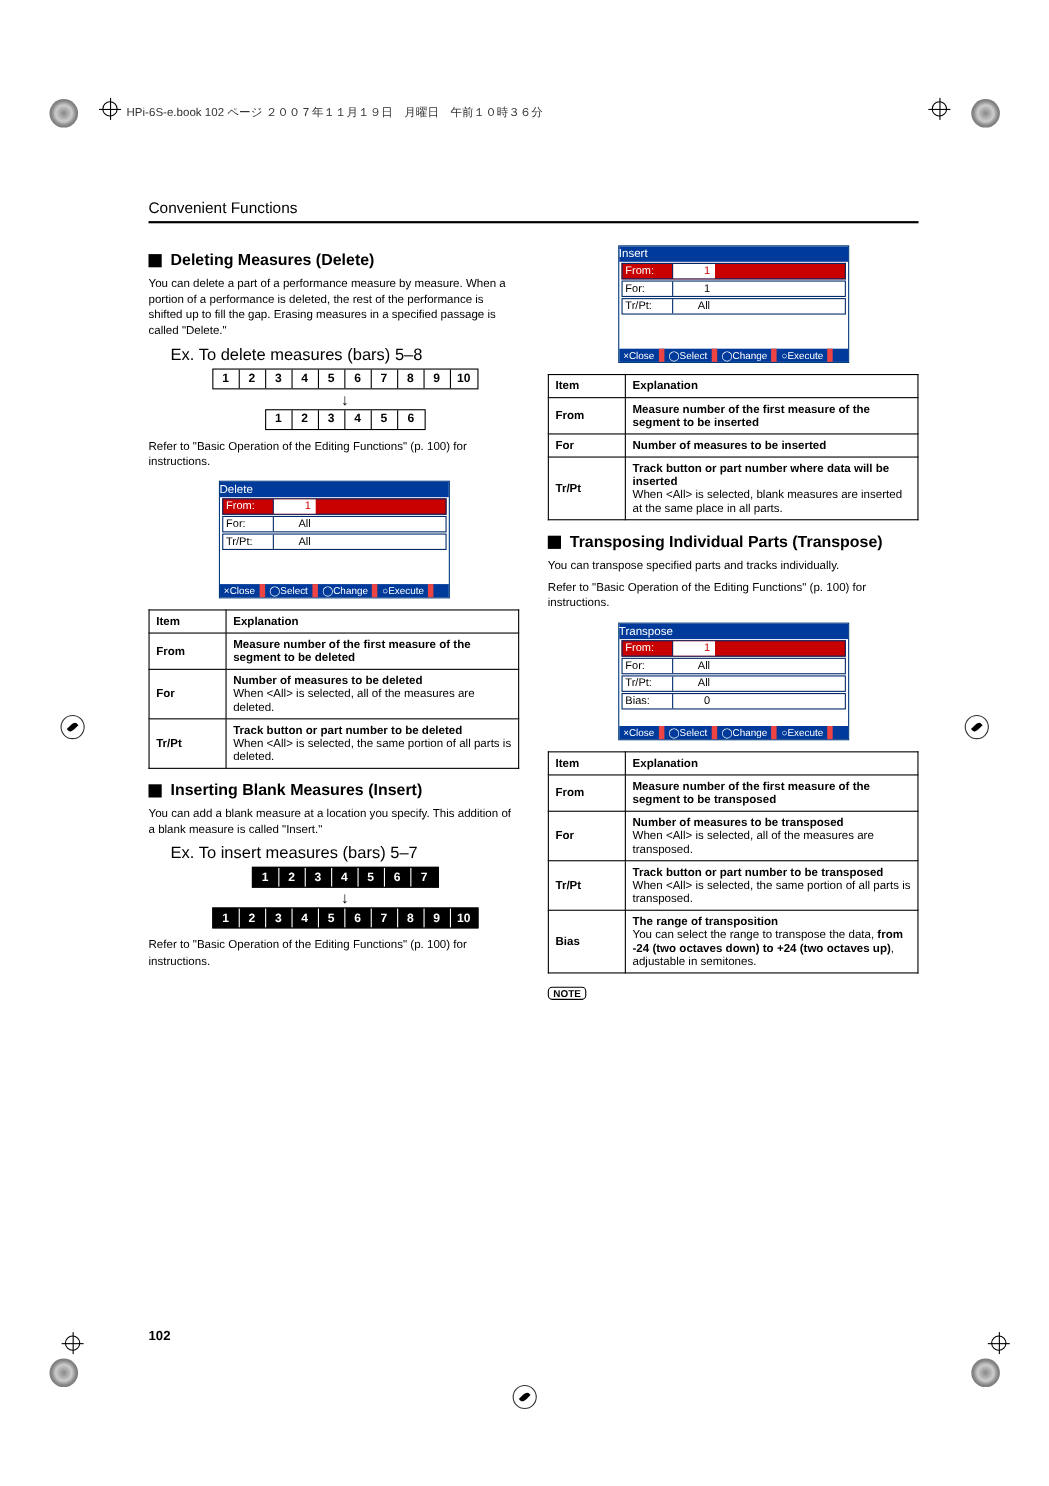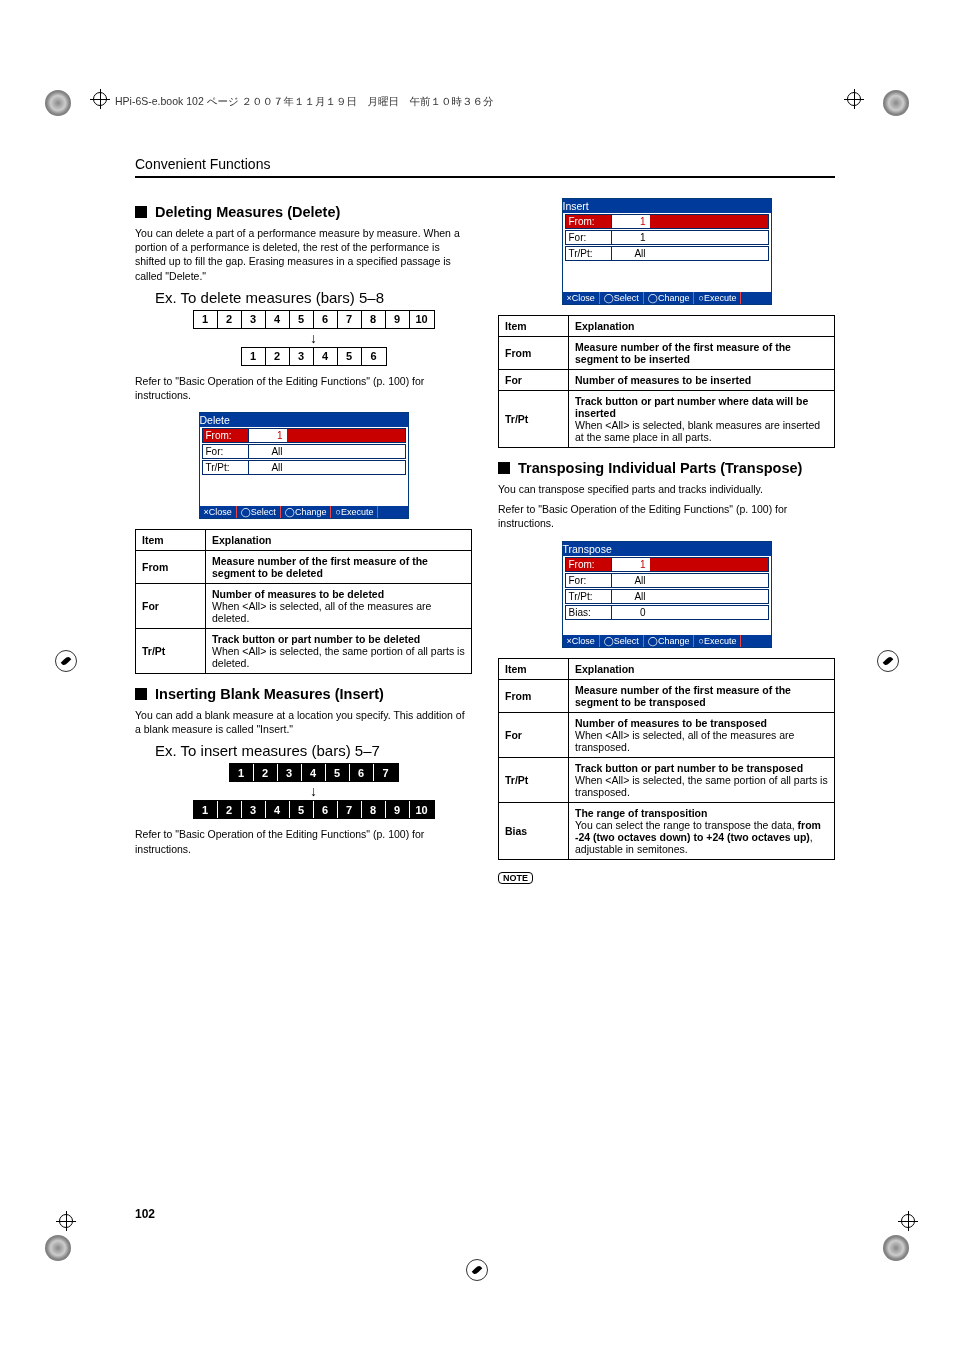--- a/index.html
+++ b/index.html
@@ -20,21 +20,21 @@
   .cross::before { width:20px; height:1px; top:10px; left:0; }
   .cross::after { width:1px; height:20px; top:0; left:10px; }
   .cross-circle { position:absolute; width:14px; height:14px; border:1px solid #000; border-radius:50%; top:3px; left:3px; }
   .reg-tl { top:89px; left:90px; }
   .reg-tr { top:89px; right:110px; }
   .reg-bl { bottom:140px; left:56px; }
   .reg-br { bottom:140px; right:56px; }
 
   .header-bar { position:absolute; top:95px; left:115px; font-size:10.5px; color:#333; }
 
-  .page { position: absolute; top: 156px; left: 135px; width: 700px; }
+  .page { position: absolute; top: 181px; left: 135px; width: 700px; }
   .chapter { font-size: 14px; font-weight: 400; margin-bottom: 4px; }
   .rule { border: none; border-top: 2px solid #000; margin-bottom: 20px; }
   .columns { display: flex; gap: 26px; }
   .col { width: 337px; }
   .section-title { font-size: 14.5px; font-weight: 700; margin: 6px 0 6px 0; display: flex; align-items: center; }
   .section-title .sq { display:inline-block; width:12px; height:12px; background:#000; margin-right:8px; }
   .body-text { font-size: 10.5px; line-height: 1.35; margin-bottom: 6px; }
   .caption { font-size: 15px; margin: 6px 0 4px 20px; }
   .ref-text { font-size: 10.5px; line-height:1.35; margin: 6px 0 10px 0; }
 
@@ -49,21 +49,21 @@
 
   
   .panel { width: 210px; margin: 0 auto 10px auto; border:1px solid #003a7a; position:relative; font-size:10px; }
   .panel-title { background:#003a9a; color:#fff; text-align:left; font-size:10.5px; padding:1px 0; }
   .panel-row { display:flex; border:1px solid #002a6a; margin:1px 2px; font-size:10px; }
   .panel-row .lbl { width:46px; padding:1px 3px; border-right:1px solid #002a6a; }
   .panel-row .val { width:38px; text-align:right; padding:1px 4px; }
   .panel-row.sel { background:#c80000; color:#fff; }
   .panel-row.sel .val { background:#fff; color:#c80000; }
   .panel-footer { background:#003a9a; color:#fff; display:flex; font-size:9px; justify-content:flex-start; }
-  .panel-footer span { padding:1px 4px; border-right:1px solid #ef4444; }
+  .panel-footer span { padding:1px 4px; border-right:5px solid #ef4444; }
   .panel-space { height:30px; }
 
   
   table.spec { width:100%; border-collapse: collapse; font-size:10.5px; margin-bottom:12px; }
   table.spec th, table.spec td { border-top:1px solid #000; border-bottom:1px solid #000; border-left:1px solid #000; border-right:1px solid #000; padding:4px 6px; text-align:left; vertical-align:top; }
   table.spec th { font-weight:700; }
   table.spec .item-col { width:70px; font-weight:700; vertical-align:middle; }
   table.spec td b { font-weight:700; }
 
   .note-row { display:flex; gap:6px; font-size:10.5px; align-items:flex-end; margin-top:4px; }

